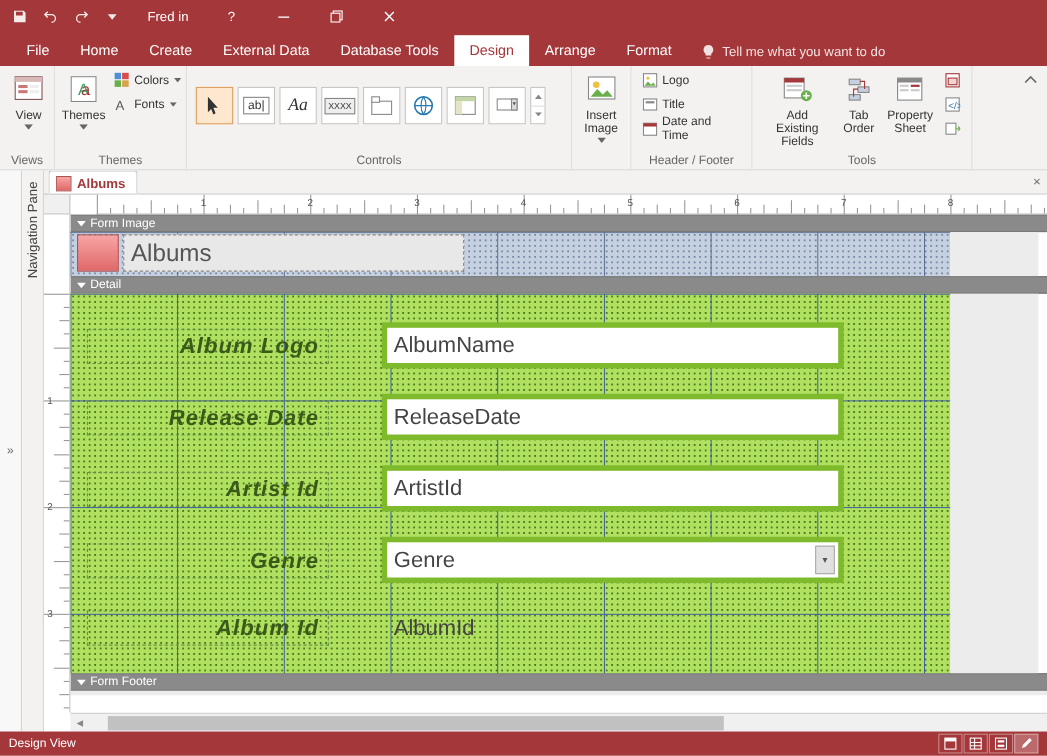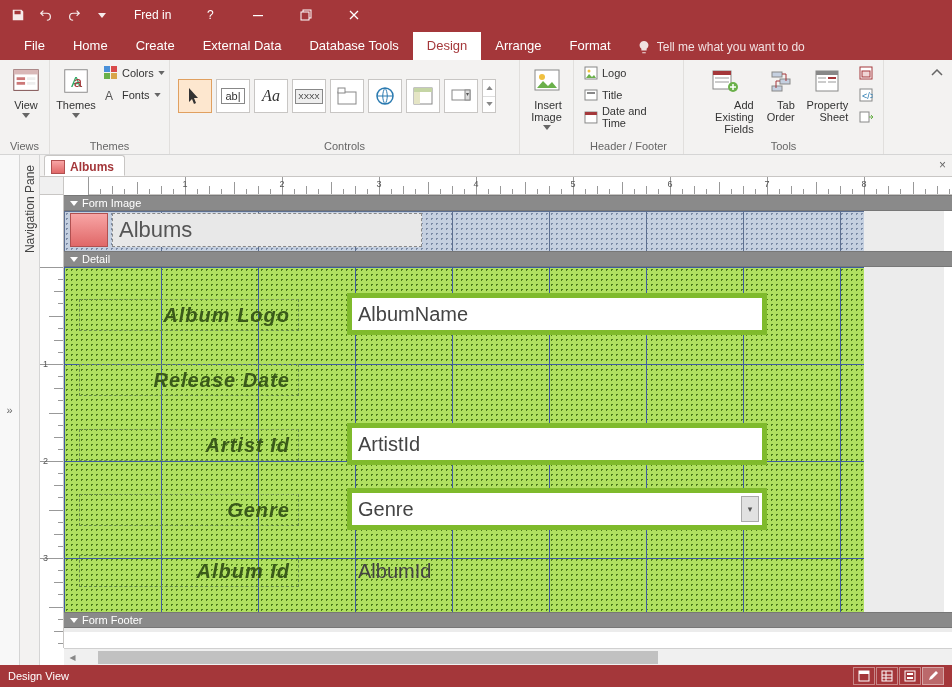--- a/index.html
+++ b/index.html
@@ -20,21 +20,21 @@
   .rtab.active { background: #fff; color: #a4373a; }
   .tellme { flex: 1; padding: 6px 12px; opacity: .85; display: flex; align-items: center; gap: 6px; }
 
   
   .ribbon { height: 95px; background: #f3f2f1; border-bottom: 1px solid #d5d5d5; display: flex; }
   .rgroup { border-right: 1px solid #e1dfdd; display: flex; flex-direction: column; padding: 3px 6px 0; }
   .rgroup .rtools { flex: 1; display: flex; align-items: flex-start; }
   .rgroup .rlabel { text-align: center; font-size: 11px; color: #666; padding-bottom: 2px; }
   .big-btn { display: flex; flex-direction: column; align-items: center; gap: 2px; padding: 2px 6px; min-width: 40px; }
   .big-btn .ico { width: 32px; height: 32px; display: flex; align-items: center; justify-content: center; }
-  .big-btn .lbl { font-size: 11px; line-height: 12px; text-align: right; }
+  .big-btn .lbl { font-size: 11px; line-height: 12px; text-align: center; }
   .small-btns { display: flex; flex-direction: column; gap: 2px; justify-content: center; margin-left: 4px; }
   .small-btn { display: flex; align-items: center; gap: 4px; font-size: 11px; height: 20px; padding: 0 4px; }
   .square-btn { width: 34px; height: 34px; border: 1px solid #c8c6c4; margin: 2px; display: flex; align-items: center; justify-content: center; background: #fff; }
   .gallery { display: flex; align-items: center; }
 
   
   .docarea { position: absolute; top: 155px; left: 0; right: 0; bottom: 22px; display: flex; }
   .nav-strip { width: 20px; border-right: 1px solid #d5d5d5; display: flex; align-items: center; justify-content: center; background: #f8f8f8; }
   .nav-strip .expand { width: 14px; height: 40px; display: flex; align-items: center; justify-content: center; font-size: 11px; color: #666; }
   .nav-pane-label { writing-mode: vertical-rl; transform: rotate(180deg); font-size: 12px; color: #444; padding: 10px 0; }
@@ -574,20 +574,25 @@
             </div>
           <div class="fld-box" style="left:245px;top:26px">
               <div class="inner">
                 <span>AlbumName</span>
               </div>
             </div>
 
           <div class="fld-label" style="left:15px;top:97px">
               <span>Release Date</span>
             </div>
+          <div class="fld-box" style="left:245px;top:91px">
+              <div class="inner">
+                <span>ReleaseDate</span>
+              </div>
+            </div>
 
           <div class="fld-label" style="left:15px;top:162px">
               <span>Artist Id</span>
             </div>
           <div class="fld-box" style="left:245px;top:156px">
               <div class="inner">
                 <span>ArtistId</span>
               </div>
             </div>
 

